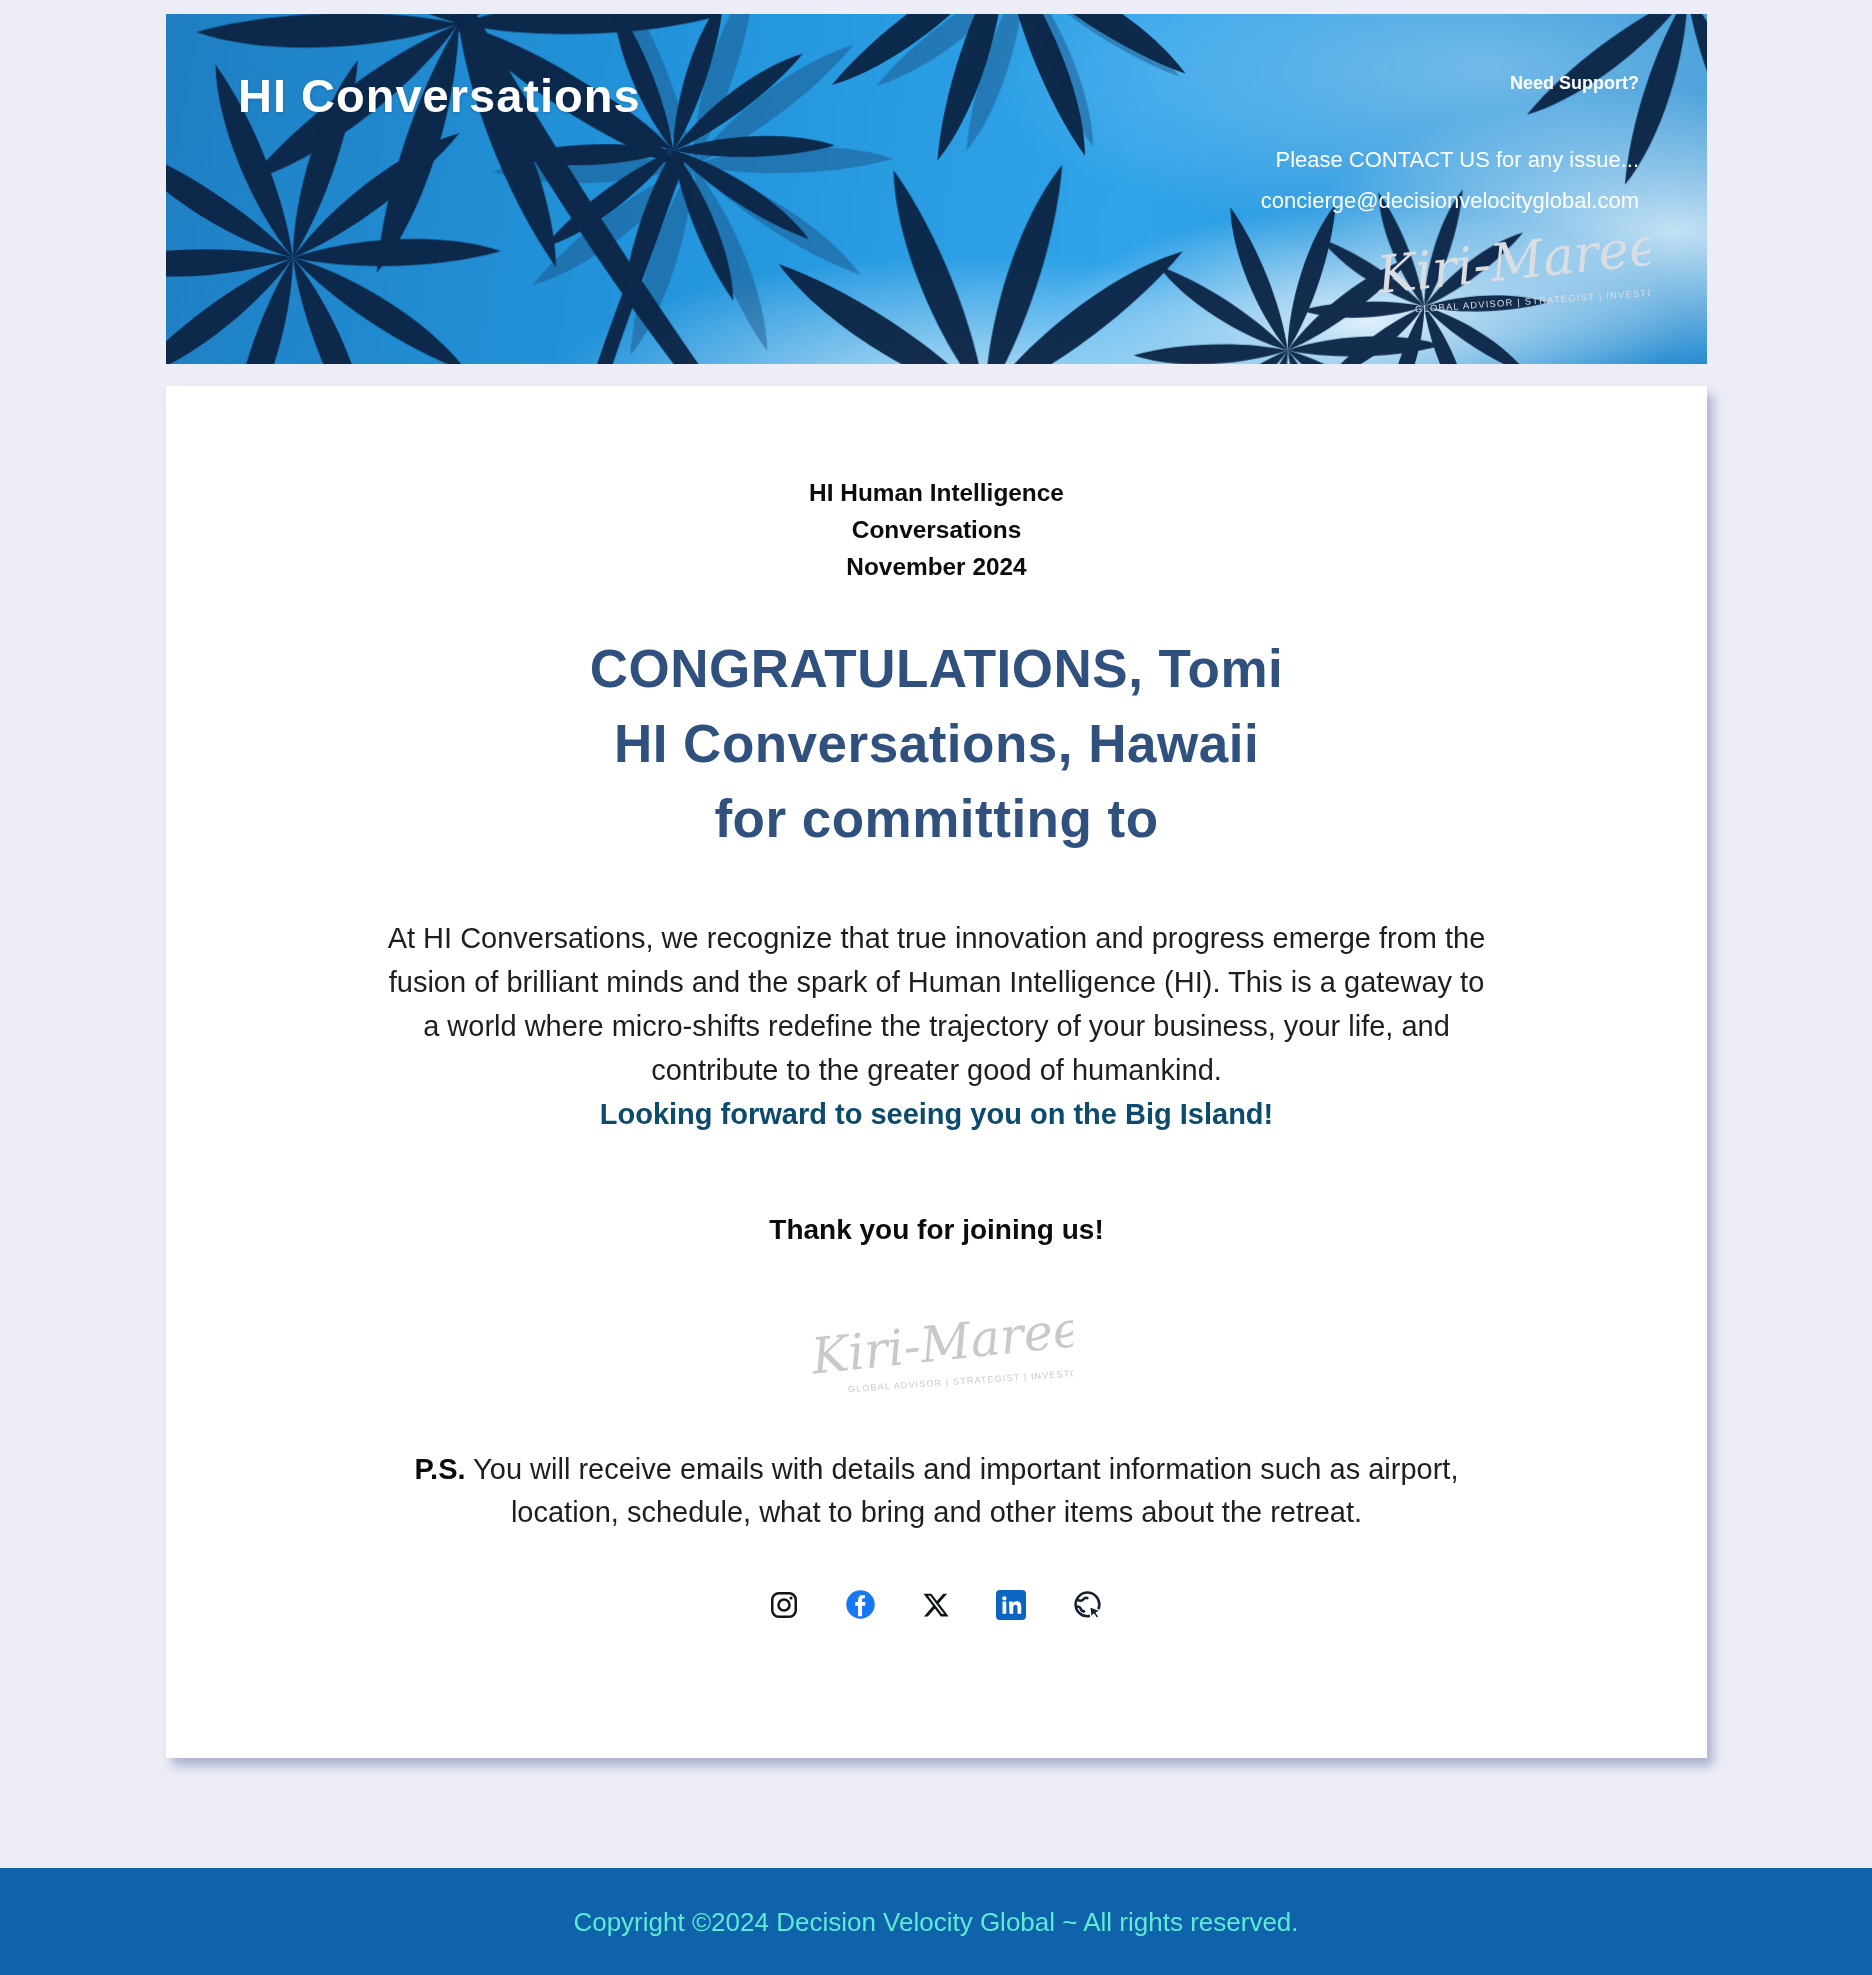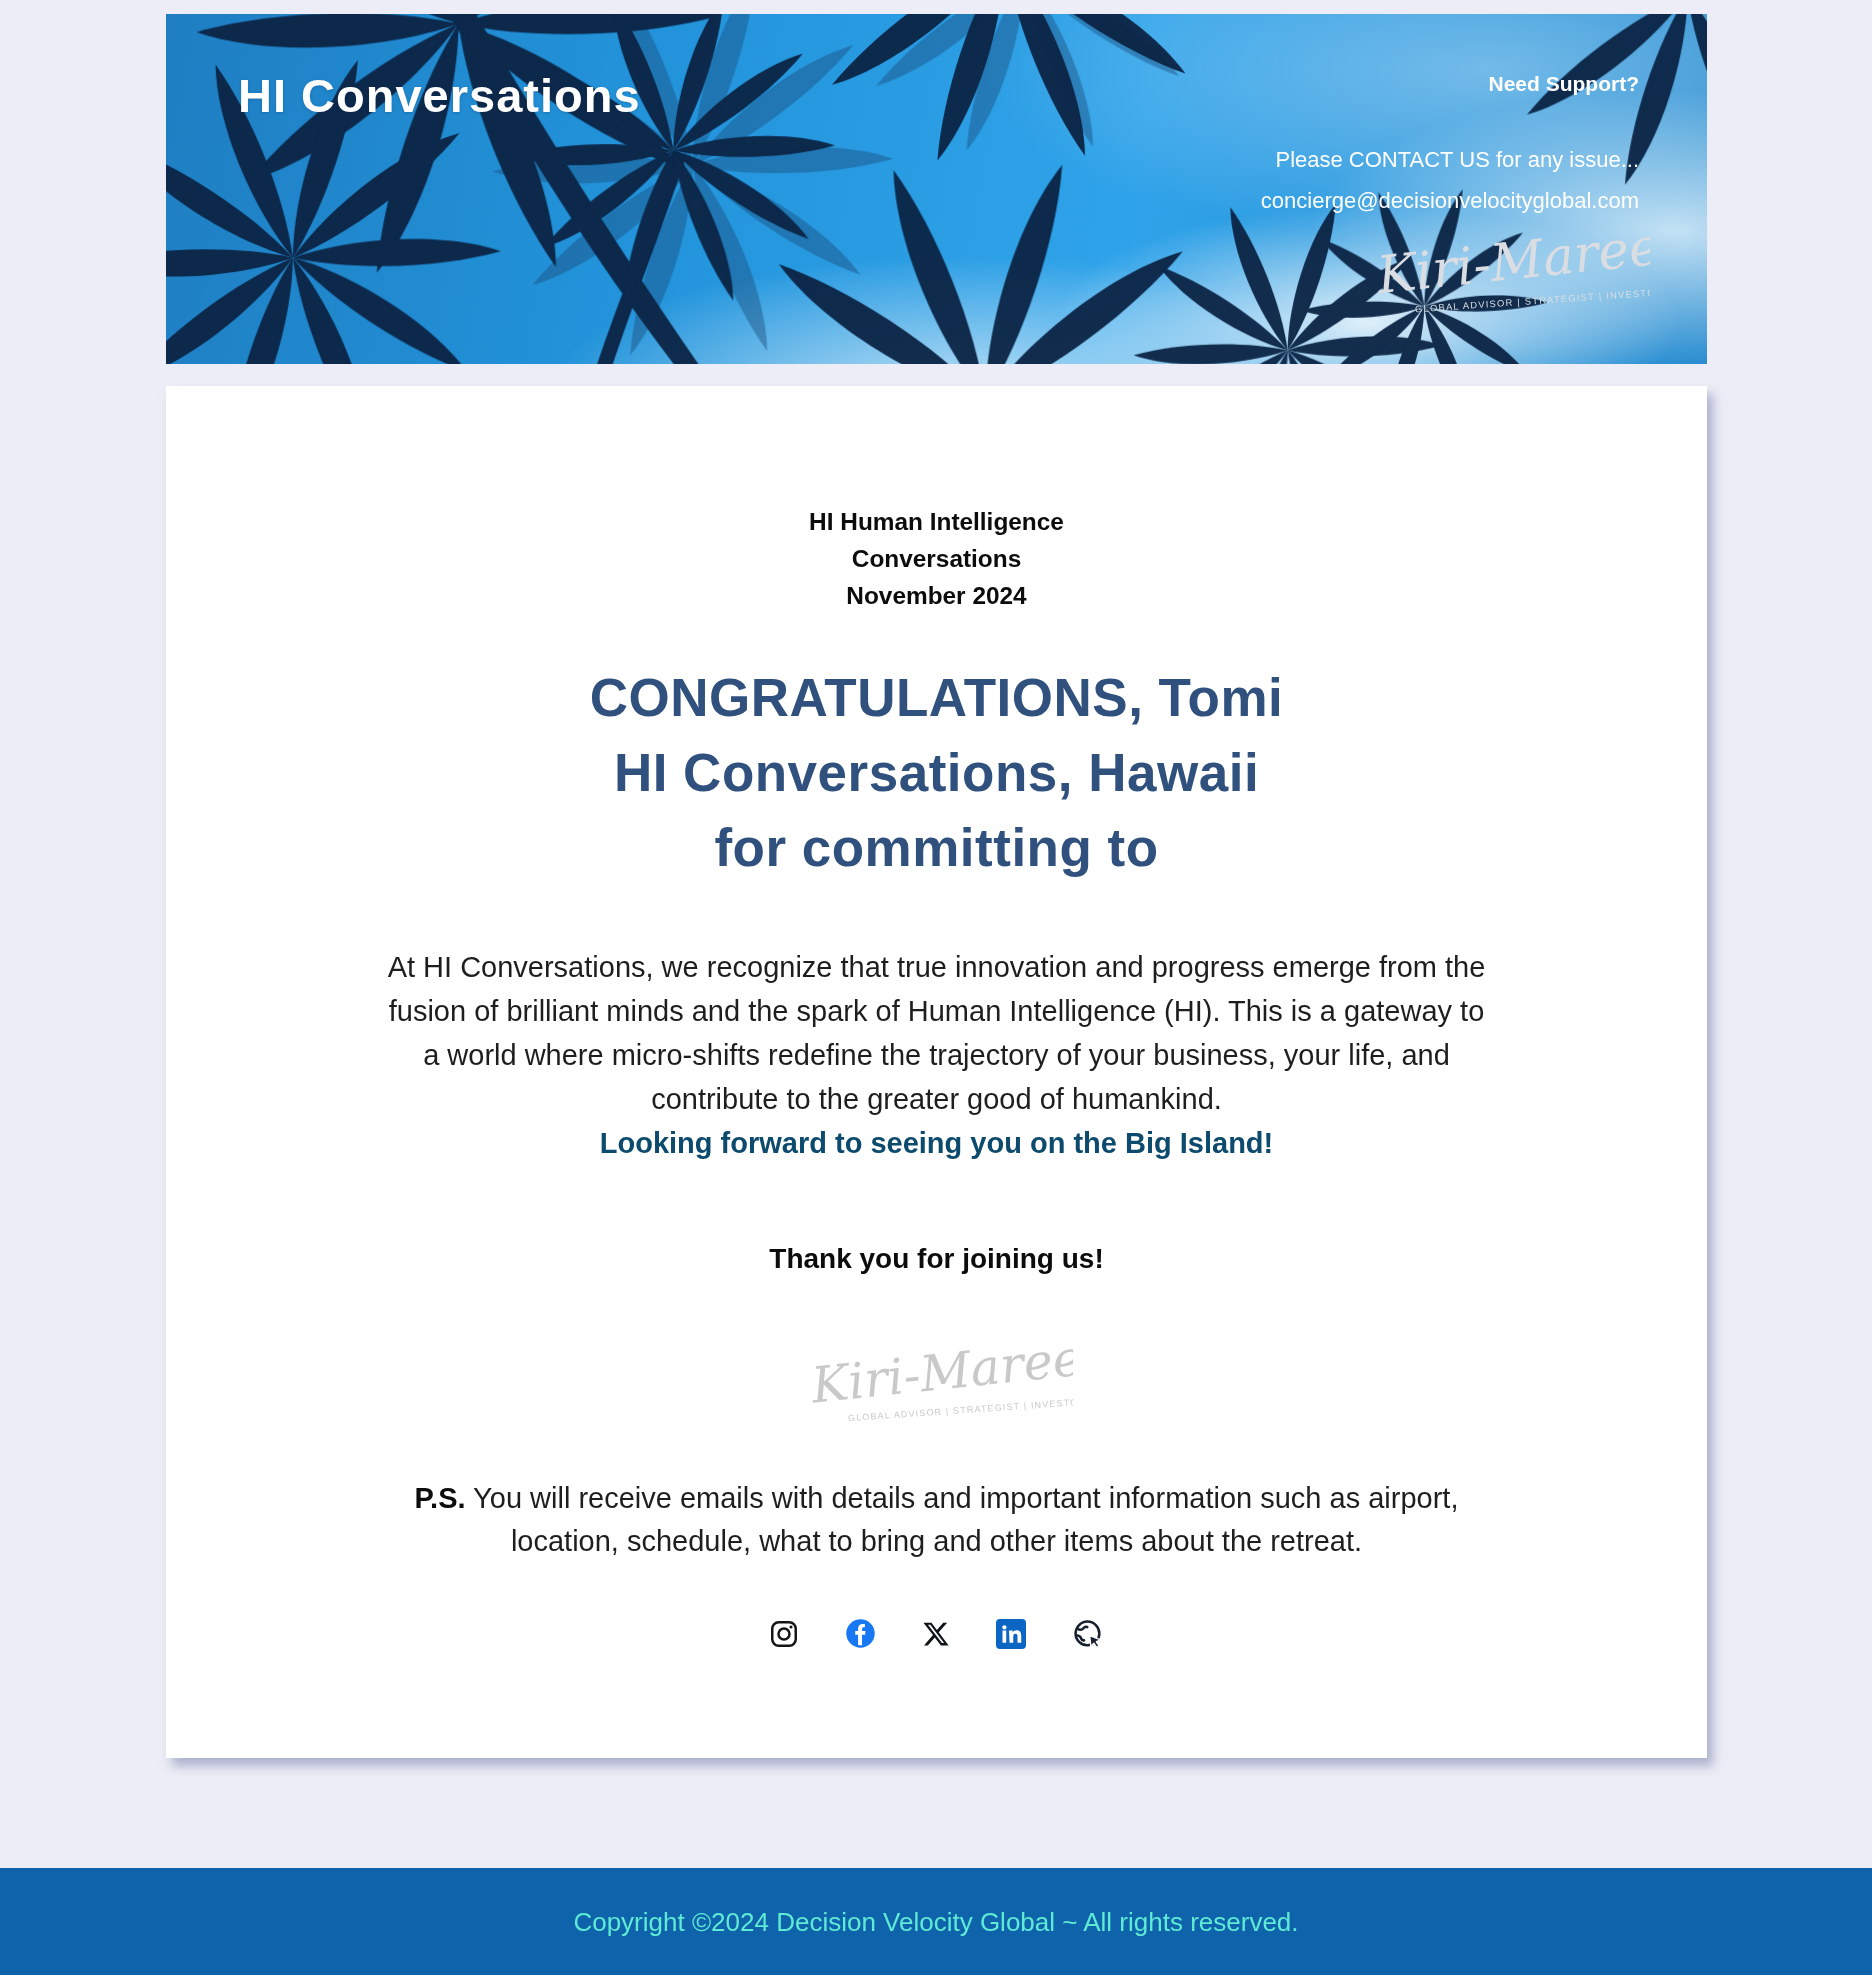--- a/index.html
+++ b/index.html
@@ -23,32 +23,32 @@
       radial-gradient(ellipse 683px 234px at 86% 16%, rgba(206,233,250,.45), rgba(255,255,255,0) 75%),
       linear-gradient(100deg,#1F7EC2 0%, #2293DA 30%, #2FA3E9 62%, #2188CE 100%);
   }
   .palms { position:absolute; left:0; top:0; width:1541px; height:350px; }
   .header-title {
     position:absolute; left:72px; top:54px;
     font-size:47px; font-weight:bold; color:#ffffff; letter-spacing:1px;
     text-shadow:0 1px 2.9px rgba(10,40,80,.25);
   }
   .support { position:absolute; right:68px; top:55px; text-align:right; color:#ffffff; }
-  .support-heading { font-size:21px; font-weight:bold; line-height:29px; }
+  .support-heading { font-size:18px; font-weight:bold; line-height:29px; }
   .support-line { margin-top:47px; font-size:22px; line-height:29px; }
   .support-email { display:block; margin-top:12px; font-size:22px; line-height:29px; color:#ffffff; text-decoration:none; }
   .header-signature { position:absolute; right:57px; top:198px; width:285px; height:auto; color:#dadde2; }
 
   
   .card {
     position:absolute; left:166px; top:386px; width:1541px; height:1372px;
     background:#ffffff; text-align:center;
     box-shadow:5.9px 7.8px 9.8px rgba(112,122,168,.5);
   }
-  .intro { padding-top:117px; }
+  .intro { padding-top:88px; }
   .intro-line { font-size:24.4px; font-weight:bold; line-height:37px; color:#0c0c0c; }
   .heading { margin-top:46px; }
   .heading-line { font-size:53px; font-weight:bold; line-height:75px; color:#30517E; letter-spacing:0.5px; }
   .bodycopy { margin-top:60px; }
   .body-line { font-size:29px; line-height:44px; color:#1e1e1e; }
   .body-bold-line { font-size:29px; line-height:44px; color:#0c4a6e; font-weight:bold; }
   .thankyou { margin-top:76px; font-size:28px; line-height:35px; font-weight:bold; color:#0c0c0c; }
   .signature-mid { display:block; margin:49px auto 0; width:273px; height:auto; color:#C9C9C9; }
   .ps { margin-top:41px; }
   .ps-line { font-size:29px; line-height:43px; color:#1e1e1e; }

